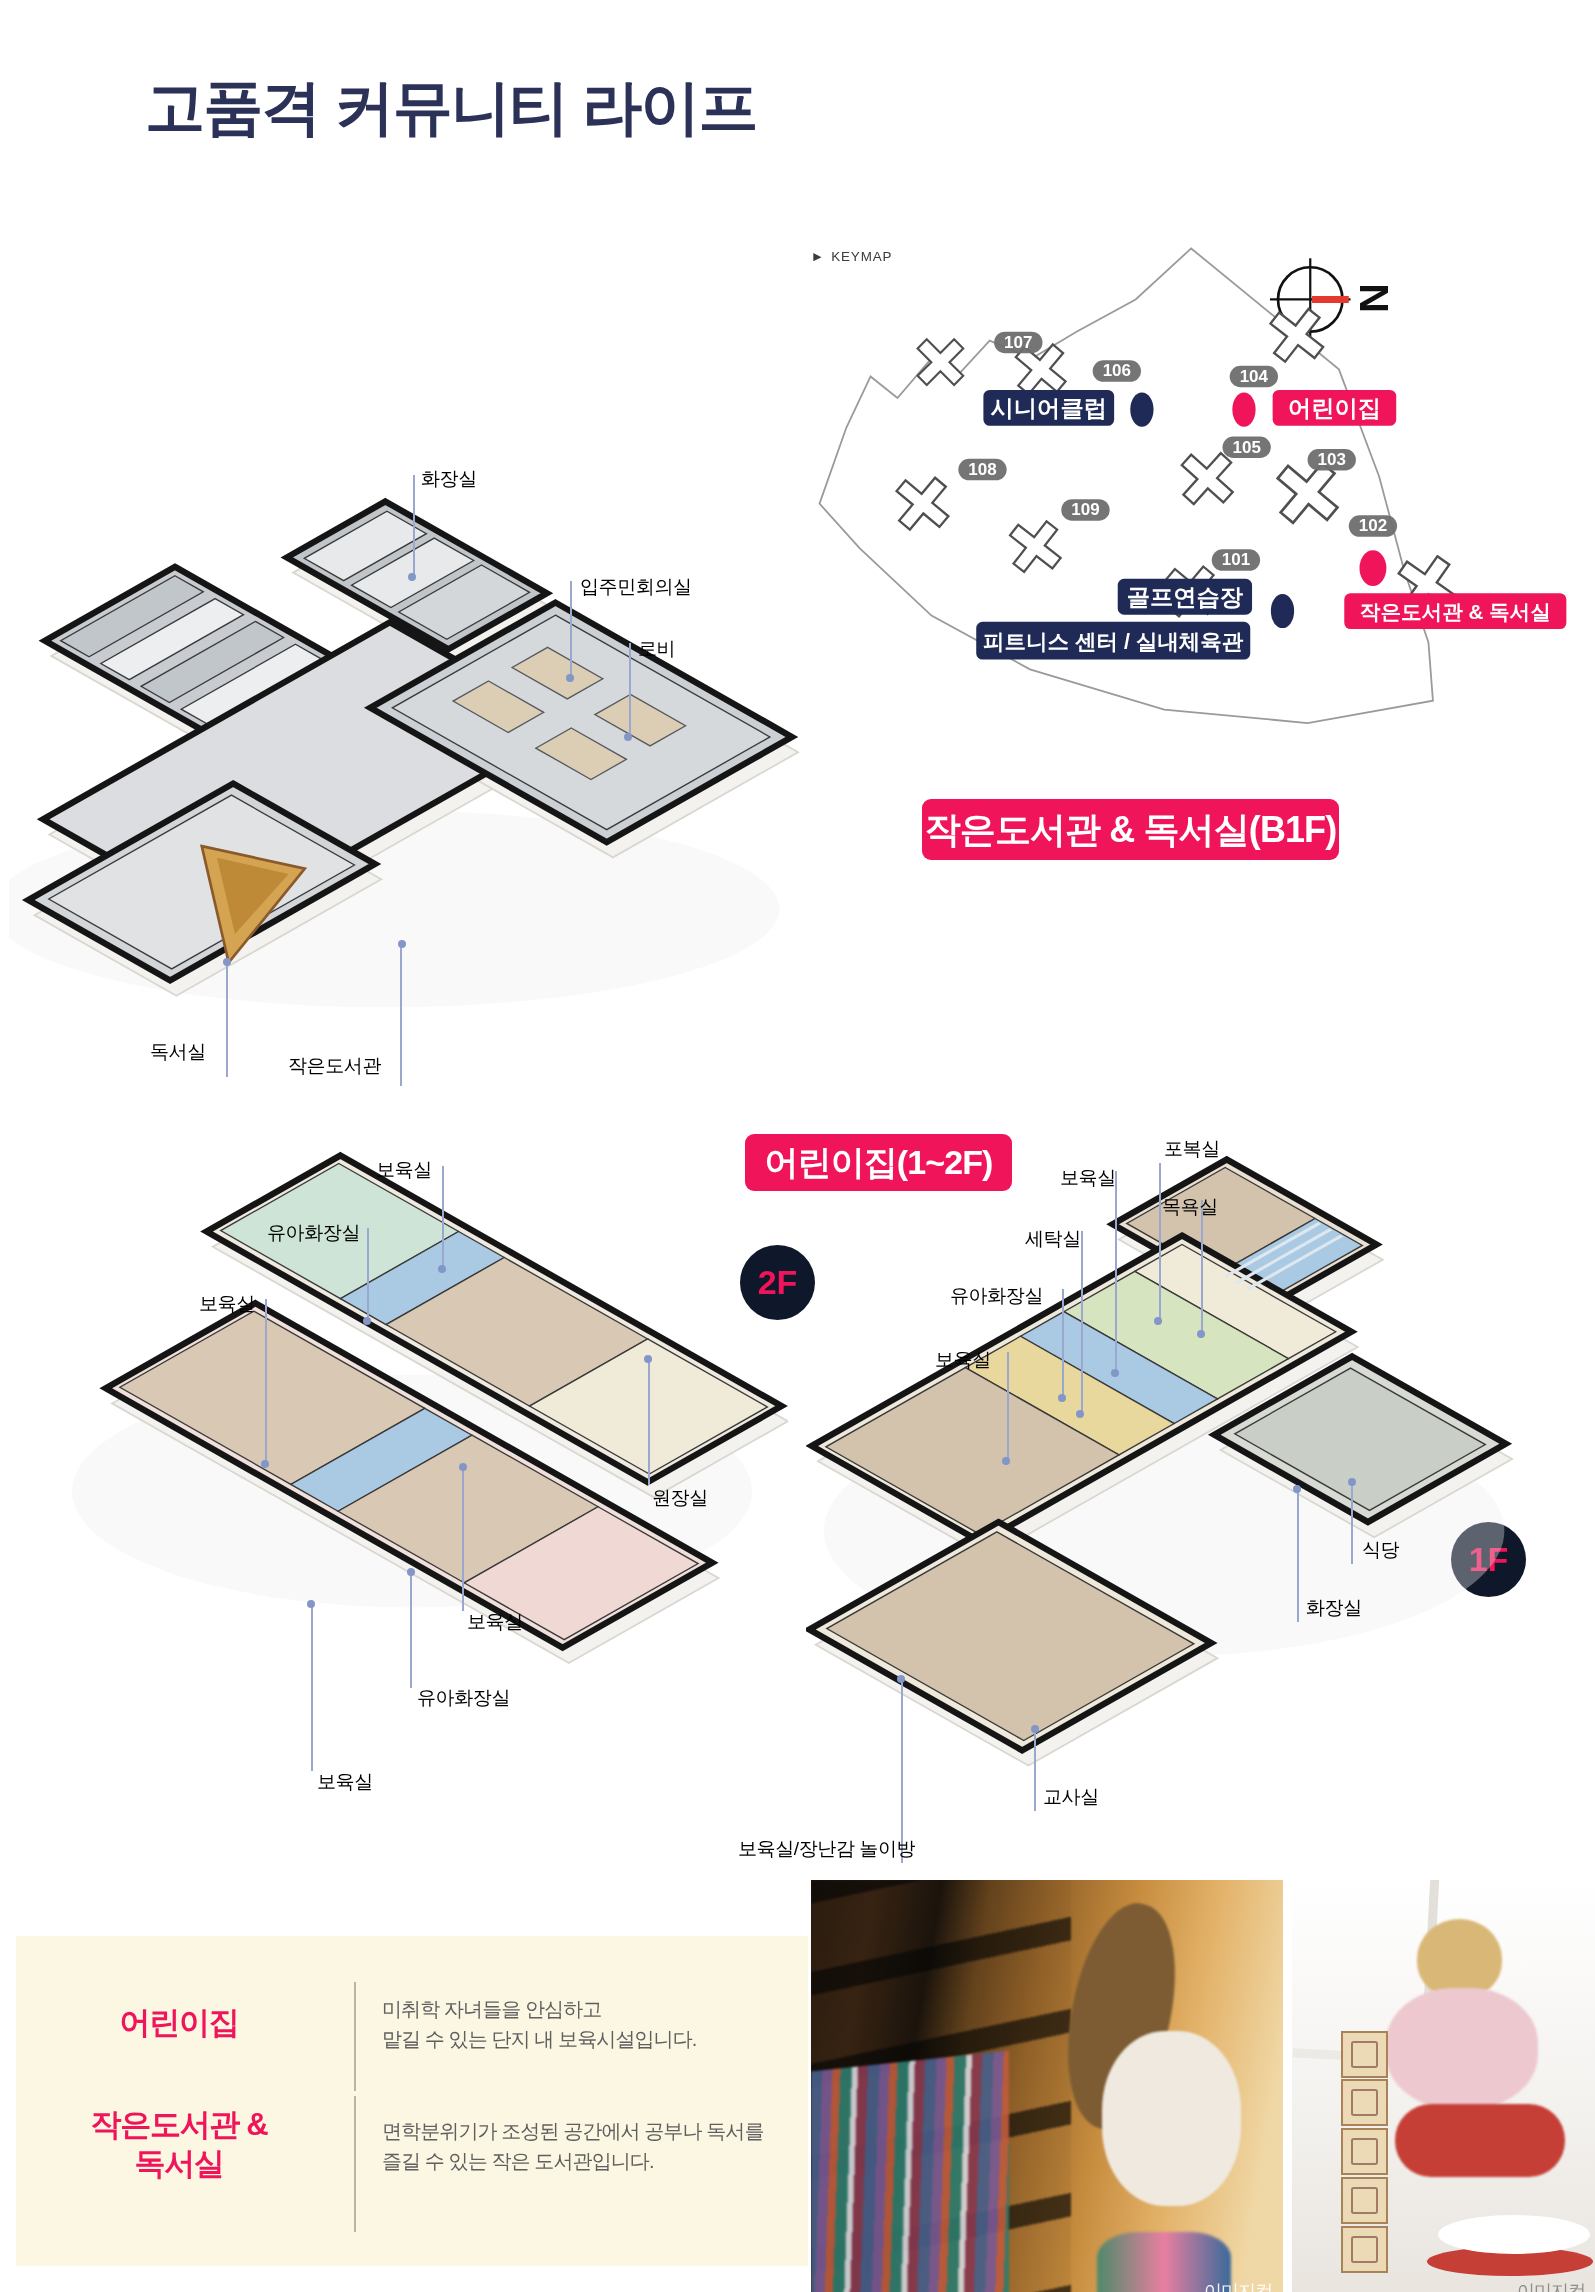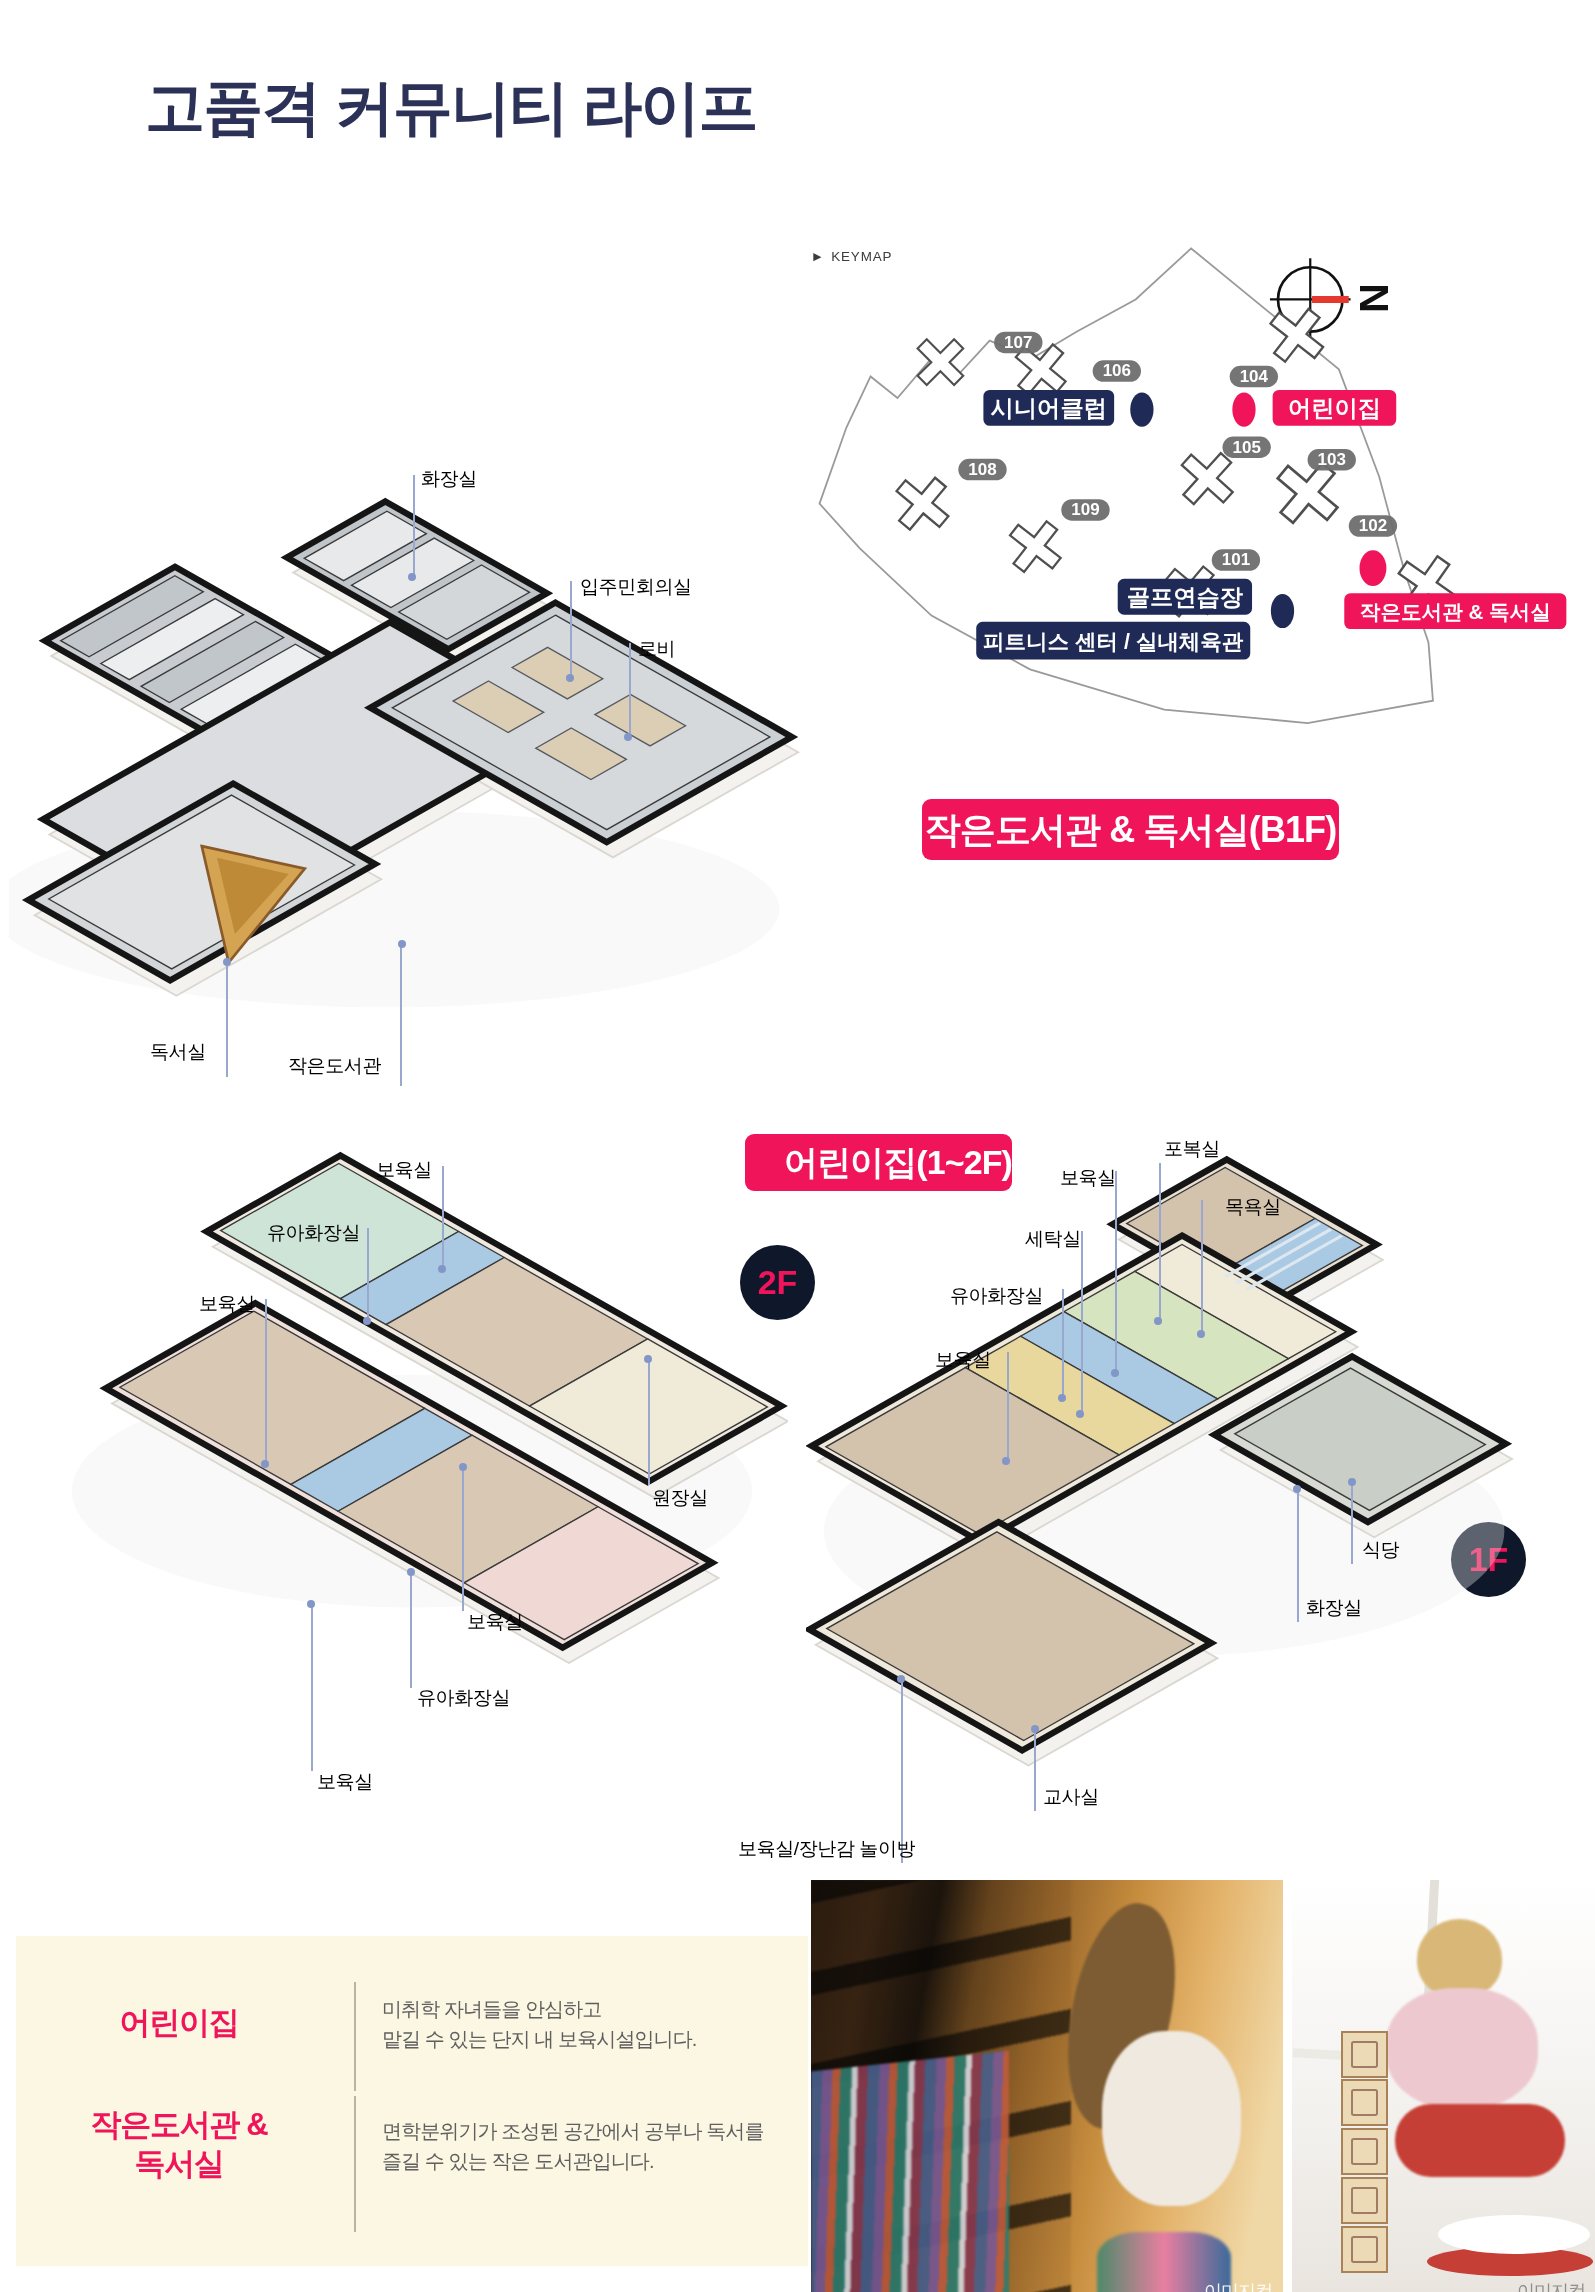--- a/index.html
+++ b/index.html
@@ -195,21 +195,21 @@
   <div class="ldr" style="left:629px;top:643px;height:95px"></div>
   <div class="ldot" style="left:624px;top:733px"></div>
   <div class="plabel" style="left:638px;top:636px">로비</div>
   <div class="ldr" style="left:226px;top:964px;height:113px"></div>
   <div class="ldot" style="left:223px;top:958px"></div>
   <div class="plabel" style="left:150px;top:1039px">독서실</div>
   <div class="ldr" style="left:400px;top:946px;height:140px"></div>
   <div class="ldot" style="left:398px;top:940px"></div>
   <div class="plabel" style="left:288px;top:1053px">작은도서관</div>
 
-  <div class="pink-box" style="left:745px;top:1134px;width:267px;height:57px;font-size:34px;line-height:57px;text-align:right;">어린이집(1~2F)</div>
+  <div class="pink-box" style="left:745px;top:1134px;width:267px;height:57px;font-size:34px;line-height:57px;">어린이집(1~2F)</div>
   <div class="floor-badge" style="left:740px;top:1245px;">2F</div>
   <div class="floor-badge" style="left:1451px;top:1522px;">1F</div>
 
   <svg id="f2-svg" style="left:54px;top:1133px;" width="734" height="752" viewBox="0 0 820 840">
     <ellipse cx="400" cy="400" rx="380" ry="130" fill="#efefef" opacity=".35"></ellipse>
   <polygon points="327.0,42.0 819.8,322.0 670.2,407.0 177.4,127.0" fill="#f3f2ee" stroke="#d9d7d0" stroke-width="2" stroke-linejoin="miter"></polygon>
       <polygon points="232.0,207.0 742.4,497.0 575.2,592.0 64.8,302.0" fill="#f3f2ee" stroke="#d9d7d0" stroke-width="2" stroke-linejoin="miter"></polygon>
       <polygon points="320.0,25.0 812.8,305.0 663.2,390.0 170.4,110.0" fill="#efe9df" stroke="#151515" stroke-width="7" stroke-linejoin="miter"></polygon>
       <polygon points="318.2,34.0 452.0,110.0 320.0,185.0 186.2,109.0" fill="#cde4d6" stroke="#3a3a3a" stroke-width="1.5" stroke-linejoin="miter"></polygon>
       <polygon points="452.0,110.0 503.0,139.0 371.0,214.0 320.0,185.0" fill="#aac9e2" stroke="#3a3a3a" stroke-width="1.5" stroke-linejoin="miter"></polygon>
@@ -268,21 +268,21 @@
   <div class="plabel" style="left:317px;top:1769px">보육실</div>
 
   <div class="ldr" style="left:1159px;top:1163px;height:158px"></div>
   <div class="ldot" style="left:1154px;top:1317px"></div>
   <div class="plabel" style="left:1164px;top:1136px">포복실</div>
   <div class="ldr" style="left:1115px;top:1171px;height:202px"></div>
   <div class="ldot" style="left:1111px;top:1369px"></div>
   <div class="plabel" style="left:1060px;top:1165px">보육실</div>
   <div class="ldr" style="left:1201px;top:1200px;height:134px"></div>
   <div class="ldot" style="left:1197px;top:1330px"></div>
-  <div class="plabel" style="left:1225px;top:1194px">목욕실</div>
+  <div class="plabel" style="left:1162px;top:1194px">목욕실</div>
   <div class="ldr" style="left:1081px;top:1231px;height:183px"></div>
   <div class="ldot" style="left:1076px;top:1410px"></div>
   <div class="plabel" style="left:1025px;top:1226px">세탁실</div>
   <div class="ldr" style="left:1062px;top:1289px;height:109px"></div>
   <div class="ldot" style="left:1058px;top:1394px"></div>
   <div class="plabel" style="left:950px;top:1283px">유아화장실</div>
   <div class="ldr" style="left:1007px;top:1352px;height:109px"></div>
   <div class="ldot" style="left:1002px;top:1457px"></div>
   <div class="plabel" style="left:935px;top:1347px">보육실</div>
   <div class="ldr" style="left:1351px;top:1482px;height:82px"></div>

